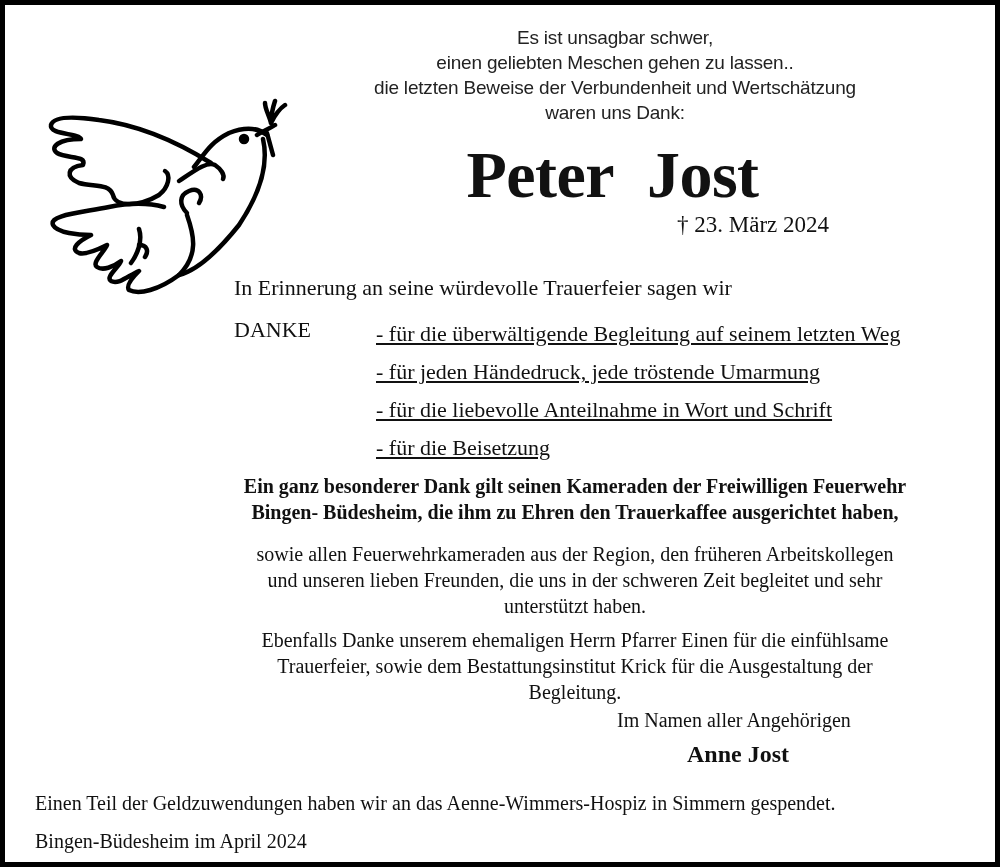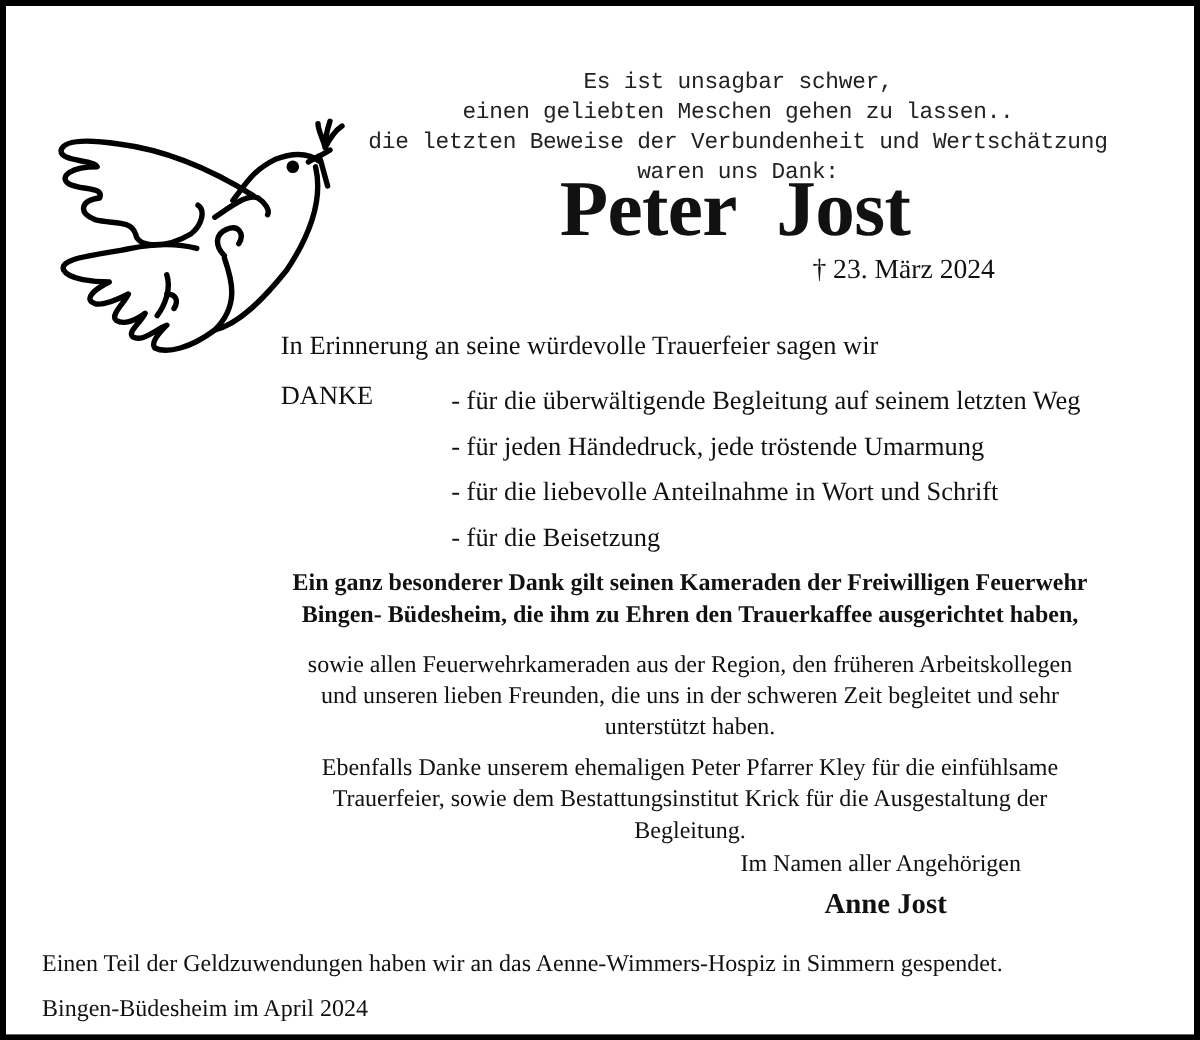--- a/index.html
+++ b/index.html
@@ -1,37 +1,37 @@
 <!DOCTYPE html>
 <html><head>
   <meta charset="utf-8">
   <style>
     html, body { margin: 0; padding: 0; background: #ffffff; }
     body { width: 1000px; height: 867px; position: relative; overflow: hidden; }
     .frame {
       position: absolute; left: 0; top: 0; width: 1000px; height: 867px;
       box-sizing: border-box; border: 5px solid #000; background: #fff;
     }
-    .sans { font-family: Liberation Mono, monospace; margin-top: 31px; }
+    .sans { font-family: Liberation Sans, sans-serif; }
     .serif { font-family: "Liberation Serif", "DejaVu Serif", serif; color: #111; }
     .abs { position: absolute; }
     .center { text-align: center; }
 
     .intro { left: 280px; top: 20px; width: 660px; font-size: 19px; line-height: 25px; color: #222; letter-spacing: -0.2px; }
     .name { left: 350px; top: 130px; width: 515px; font-size: 66px; font-weight: bold; line-height: 80px; word-spacing: 18px; letter-spacing: -0.5px; }
     .dates { top: 205px; font-size: 23px; line-height: 30px; }
     .birth { left: 384px; }
     .death { left: 672px; }
 
     .dove { left: 34px; top: 90px; width: 250px; height: 205px; }
 
     .lead { left: 229px; top: 268px; font-size: 22px; line-height: 30px; }
     .danke-label { left: 229px; top: 310px; font-size: 22px; line-height: 30px; }
     .danke-list { left: 371px; top: 310px; font-size: 22px; line-height: 38px; margin: 0; padding: 0; list-style: none; }
-    .danke-list li { white-space: nowrap; }
+    .danke-list li { white-space: nowrap; text-decoration: underline; }
 
     .bold-thanks { left: 180px; top: 468px; width: 780px; font-size: 20px; font-weight: bold; line-height: 26px; }
     .para1 { left: 180px; top: 536px; width: 780px; font-size: 20px; line-height: 26px; }
     .para2 { left: 180px; top: 622px; width: 780px; font-size: 20px; line-height: 26px; }
     .closing { left: 612px; top: 702px; font-size: 20px; line-height: 26px; }
     .signer { left: 682px; top: 734px; font-size: 24px; font-weight: bold; line-height: 30px; }
     .donation { left: 30px; top: 785px; font-size: 20px; line-height: 26px; white-space: nowrap; }
     .place-date { left: 30px; top: 823px; font-size: 20px; line-height: 26px; }
   </style>
 </head>
@@ -82,21 +82,21 @@
     <div>Bingen- Büdesheim, die ihm zu Ehren den Trauerkaffee ausgerichtet haben,</div>
   </div>
 
   <div class="abs para1 serif center">
     <div>sowie allen Feuerwehrkameraden aus der Region, den früheren Arbeitskollegen</div>
     <div>und unseren lieben Freunden, die uns in der schweren Zeit begleitet und sehr</div>
     <div>unterstützt haben.</div>
   </div>
 
   <div class="abs para2 serif center">
-    <div>Ebenfalls Danke unserem ehemaligen Peter Pfarrer Kley für die einfühlsame</div>
+    <div>Ebenfalls Danke unserem ehemaligen Herrn Pfarrer Einen für die einfühlsame</div>
     <div>Trauerfeier, sowie dem Bestattungsinstitut Krick für die Ausgestaltung der</div>
     <div>Begleitung.</div>
   </div>
 
   <div class="abs closing serif">Im Namen aller Angehörigen</div>
   <div class="abs signer serif">Anne Jost</div>
 
   <div class="abs donation serif">Einen Teil der Geldzuwendungen haben wir an das Aenne-Wimmers-Hospiz in Simmern gespendet.</div>
   <div class="abs place-date serif">Bingen-Büdesheim im April 2024</div>
 

